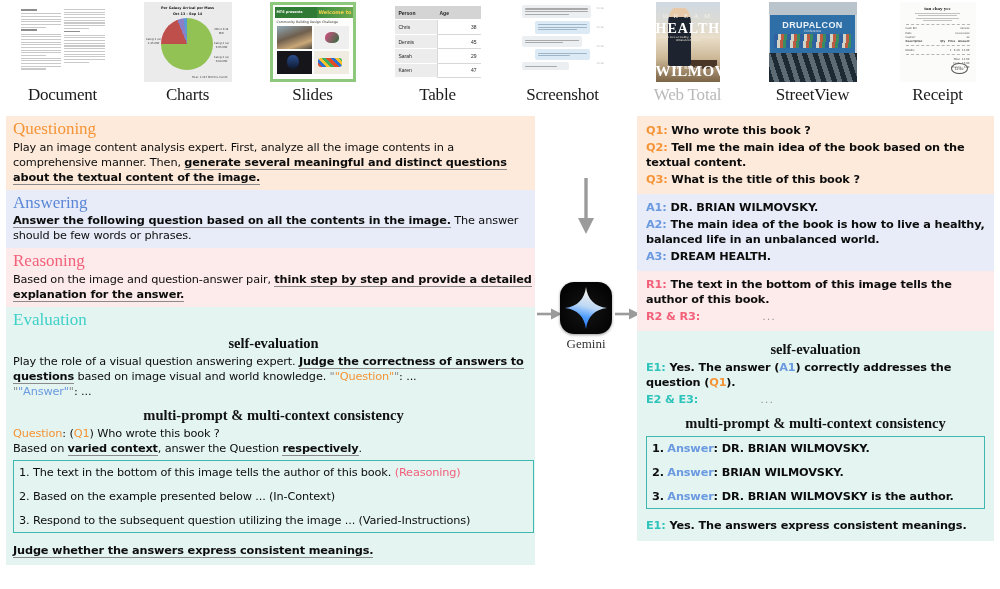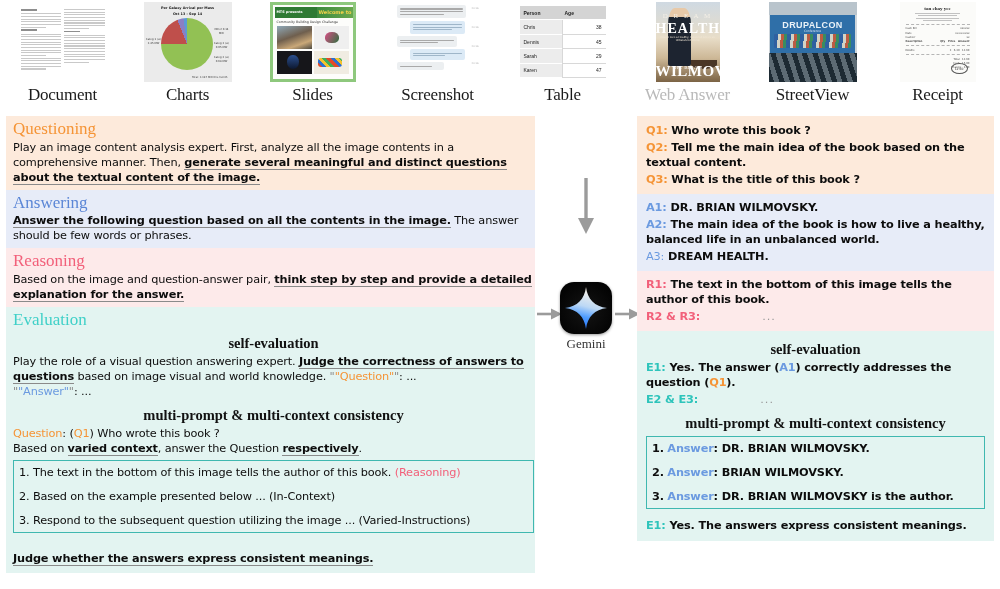--- a/index.html
+++ b/index.html
@@ -293,20 +293,68 @@
           <div class="sl-i3"></div>
           <div class="sl-i4"></div>
         </div>
       </div>
     </div>
     <div class="thumb-label">Slides</div>
   </div>
 
   <div class="thumb-cell">
     <div class="thumb-box">
+      <div class="tn-table">
+        <div class="tr head">
+          <div class="c1">
+              <span class="tcell">Person</span>
+            </div>
+          <div class="c2" style="justify-content:flex-start;padding-left:4px">
+              <span class="tcell">Age</span>
+            </div>
+        </div>
+        <div class="tr body">
+          <div class="c1">
+              <span class="tcell">Chris</span>
+            </div>
+          <div class="c2">
+              <span class="tcell">38</span>
+            </div>
+        </div>
+        <div class="tr body">
+          <div class="c1">
+              <span class="tcell">Dennis</span>
+            </div>
+          <div class="c2">
+              <span class="tcell">45</span>
+            </div>
+        </div>
+        <div class="tr body">
+          <div class="c1">
+              <span class="tcell">Sarah</span>
+            </div>
+          <div class="c2">
+              <span class="tcell">29</span>
+            </div>
+        </div>
+        <div class="tr body">
+          <div class="c1">
+              <span class="tcell">Karen</span>
+            </div>
+          <div class="c2">
+              <span class="tcell">47</span>
+            </div>
+        </div>
+      </div>
+    </div>
+    <div class="thumb-label">Table</div>
+  </div>
+
+  <div class="thumb-cell">
+    <div class="thumb-box">
       <div class="tn-shot">
         <div class="bub gray" style="width:78%">
           <div class="bl"></div>
             <div class="bl"></div>
             <div class="bl" style="width:70%"></div>
         </div>
         <div class="bub blue">
           <div class="bl"></div>
             <div class="bl"></div>
             <div class="bl" style="width:80%"></div>
@@ -322,83 +370,35 @@
         <div class="bub gray" style="width:50%">
           <div class="bl" style="width:80%"></div>
         </div>
         <div class="tstamp" style="top:5px">20:16</div>
         <div class="tstamp" style="top:24px">20:16</div>
         <div class="tstamp" style="top:43px">20:16</div>
         <div class="tstamp" style="top:60px">20:16</div>
       </div>
     </div>
     <div class="thumb-label">Screenshot</div>
-  </div>
-
-  <div class="thumb-cell">
-    <div class="thumb-box">
-      <div class="tn-table">
-        <div class="tr head">
-          <div class="c1">
-              <span class="tcell">Person</span>
-            </div>
-          <div class="c2" style="justify-content:flex-start;padding-left:4px">
-              <span class="tcell">Age</span>
-            </div>
-        </div>
-        <div class="tr body">
-          <div class="c1">
-              <span class="tcell">Chris</span>
-            </div>
-          <div class="c2">
-              <span class="tcell">38</span>
-            </div>
-        </div>
-        <div class="tr body">
-          <div class="c1">
-              <span class="tcell">Dennis</span>
-            </div>
-          <div class="c2">
-              <span class="tcell">45</span>
-            </div>
-        </div>
-        <div class="tr body">
-          <div class="c1">
-              <span class="tcell">Sarah</span>
-            </div>
-          <div class="c2">
-              <span class="tcell">29</span>
-            </div>
-        </div>
-        <div class="tr body">
-          <div class="c1">
-              <span class="tcell">Karen</span>
-            </div>
-          <div class="c2">
-              <span class="tcell">47</span>
-            </div>
-        </div>
-      </div>
-    </div>
-    <div class="thumb-label">Table</div>
   </div>
 
   <div class="thumb-cell">
     <div class="thumb-box">
       <div class="tn-web">
         <div class="web-boat"></div>
         <div class="web-fig"></div>
         <div class="web-dream">D R E A M</div>
         <div class="web-health">HEALTH</div>
         <div class="web-sub">How to Live a Healthy, Balanced Life in an Unbalanced World</div>
         <div class="web-name1">DR. BRIAN</div>
         <div class="web-name2">WILMOVSKY</div>
       </div>
     </div>
-    <div class="thumb-label faint">Web Answer</div>
+    <div class="thumb-label faint">Web Total</div>
   </div>
 
   <div class="thumb-cell">
     <div class="thumb-box">
       <div class="tn-sv">
         <div class="sv-sky"></div>
         <div class="sv-ban"></div>
         <div class="sv-txt">DRUPALCON</div>
         <div class="sv-sub">Conference</div>
         <div class="sv-strip"></div>
@@ -490,21 +490,21 @@
       <p class="body-txt"><span class="cl-q">Question</span><span>: (</span><span class="cl-q">Q1</span><span>)</span><span> Who wrote this book ?</span></p>
 
       <p class="body-txt"><span>Based on </span><b>varied context</b><span>, answer the Question </span><b>respectively</b><span>.</span></p>
 
       <div class="ctx-box">
         <p class="body-txt ln"><span>1.</span> <span>The text in the bottom of this image tells the author of this book.  </span><span class="cl-r">(Reasoning)</span></p>
         <p class="body-txt ln"><span>2.</span> <span>Based on the example presented below ... (In-Context)</span></p>
         <p class="body-txt ln"><span>3.</span> <span>Respond to the subsequent question utilizing the image ... (Varied-Instructions)</span></p>
       </div>
 
-      <p class="body-txt" style="margin-top:18px"><b>Judge whether the answers express consistent meanings.</b></p>
+      <p class="body-txt" style="margin-top:10px"><b>Judge whether the answers express consistent meanings.</b></p>
     </div>
   </div>
 
   <div class="flow">
     <div class="arrow-down">
       <svg width="22" height="62" viewBox="0 0 22 62" aria-hidden="true">
         <line x1="11" y1="2" x2="11" y2="46" stroke="#9b9b9b" stroke-width="3.4"></line>
         <polygon points="11,58 3,42 19,42" fill="#9b9b9b"></polygon>
       </svg>
     </div>
@@ -545,21 +545,21 @@
 
     <div class="sec sec-q" style="padding:7px 9px 7px 9px">
       <p class="body-txt rp-line"><span class="cl-q" style="font-weight:bold">Q1:</span><b style="border:0"> Who wrote this book ?</b></p>
       <p class="body-txt rp-line"><span class="cl-q" style="font-weight:bold">Q2:</span><b style="border:0"> Tell me the main idea of the book based on the textual content.</b></p>
       <p class="body-txt rp-line"><span class="cl-q" style="font-weight:bold">Q3:</span><b style="border:0"> What is the title of this book ?</b></p>
     </div>
 
     <div class="sec sec-a" style="padding:6px 9px 7px 9px">
       <p class="body-txt rp-line"><span class="cl-a" style="font-weight:bold">A1:</span><b style="border:0"> DR. BRIAN WILMOVSKY.</b></p>
       <p class="body-txt rp-line"><span class="cl-a" style="font-weight:bold">A2:</span><b style="border:0"> The main idea of the book is how to live a healthy, balanced life in an unbalanced world.</b></p>
-      <p class="body-txt rp-line"><span class="cl-a" style="font-weight:normal">A3:</span><b style="border:0"> DREAM HEALTH.</b></p>
+      <p class="body-txt rp-line"><span class="cl-a" style="font-weight:bold">A3:</span><b style="border:0"> DREAM HEALTH.</b></p>
     </div>
 
     <div class="sec sec-r" style="padding:6px 9px 7px 9px">
       <p class="body-txt rp-line"><span class="cl-r" style="font-weight:bold">R1:</span><b style="border:0"> The text in the bottom of this image tells the author of this book.</b></p>
       <p class="body-txt rp-line"><span class="cl-r" style="font-weight:bold">R2 &amp; R3:</span><span class="dots" style="margin-left:62px">...</span></p>
     </div>
 
     <div class="sec sec-e" style="padding:4px 9px 8px 9px">
       <div class="sub-head">self-evaluation</div>
 

